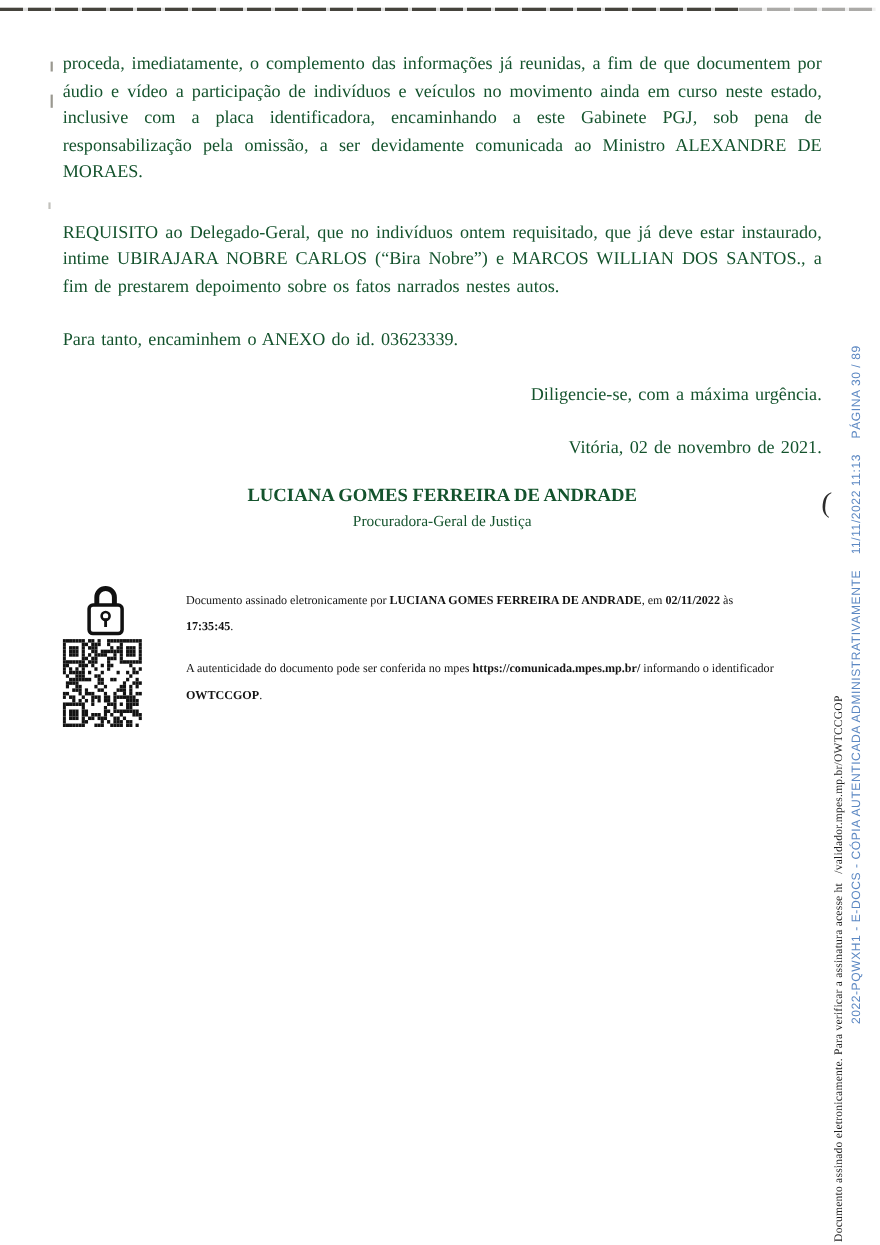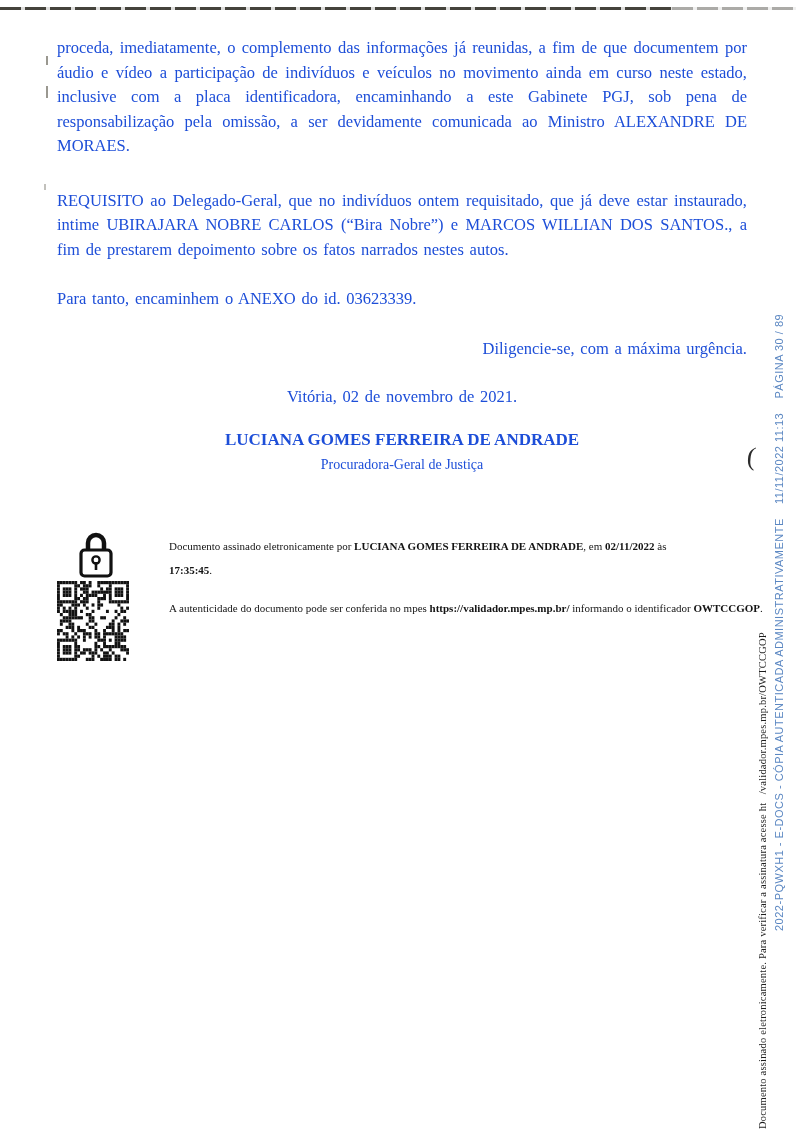--- a/index.html
+++ b/index.html
@@ -7,27 +7,27 @@
     position:relative;width:800px;height:1132px;background:#ffffff;overflow:hidden;
     font-family:"Liberation Serif","DejaVu Serif",serif;color:#161616;
   }
   
   .scanline{position:absolute;top:7px;left:0;height:3px;
     background:repeating-linear-gradient(90deg,#45433c 0 21px,rgba(69,67,60,.18) 21px 25px);}
   .scanline.main{width:672px;}
   .scanline.faded{left:672px;width:124px;opacity:.45;}
   .margin-mark{position:absolute;width:2px;background:#9a9890;}
   
-  .doc-body{position:absolute;left:57px;top:36px;width:690px;
-    font-size:16.5px;line-height:24.5px;color:#1d4ed8;}
+  .doc-body{position:absolute;left:57px;top:46px;width:690px;
+    font-size:16.5px;line-height:24.5px;color:#14532d;}
   .para{margin:0;text-align:justify;word-spacing:1.6px;}
   .para.p2{margin-top:30px;}
   .para.p3{margin-top:25px;text-align:left;}
   .para.p4{margin-top:25px;text-align:right;}
-  .para.p5{margin-top:24px;text-align:center;}
+  .para.p5{margin-top:24px;text-align:right;}
   .para b{font-weight:normal;}
   .sig-name{margin-top:17px;text-align:center;font-weight:bold;font-size:17px;line-height:25px;}
   .sig-role{text-align:center;font-size:14px;line-height:26px;}
   
   .stamp{position:absolute;left:0;top:528px;width:800px;height:150px;}
   .lock{position:absolute;left:78px;top:2px;width:36px;height:49px;}
   .qr{position:absolute;left:57px;top:53px;width:72px;height:80px;}
   .stamp-line{position:absolute;left:169px;font-size:11px;line-height:24px;color:#141414;}
   .stamp-line.signed{top:6px;width:525px;}
   .stamp-line.verify{top:68px;width:594px;}
@@ -391,20 +391,20 @@
           <rect x="36" y="72" width="3" height="3" fill="#121212"></rect>
           <rect x="45" y="72" width="3" height="3" fill="#121212"></rect>
           <rect x="48" y="72" width="3" height="3" fill="#121212"></rect>
           <rect x="51" y="72" width="3" height="3" fill="#121212"></rect>
           <rect x="54" y="72" width="3" height="3" fill="#121212"></rect>
           <rect x="60" y="72" width="3" height="3" fill="#121212"></rect>
           <rect x="63" y="72" width="3" height="3" fill="#121212"></rect>
           <rect x="69" y="72" width="3" height="3" fill="#121212"></rect>
         </svg>
     </div>
-    <div class="stamp-line verify"><span>A autenticidade do documento pode ser conferida no mpes </span><b>https://validador.mpes.mp.br/</b><span> informando o identificador </span><b>OWTCCGOP</b><span>.</span></div>
+    <div class="stamp-line verify"><span>A autenticidade do documento pode ser conferida no mpes </span><b>https://comunicada.mpes.mp.br/</b><span> informando o identificador </span><b>OWTCCGOP</b><span>.</span></div>
   </div>
 
   <div class="vtext black">Documento assinado eletronicamente. Para verificar a assinatura acesse ht   /validador.mpes.mp.br/OWTCCGOP</div>
   <div class="vtext blue" style="color: rgb(91, 135, 194);">2022-PQWXH1 - E-DOCS - CÓPIA AUTENTICADA ADMINISTRATIVAMENTE    11/11/2022 11:13    PÁGINA 30 / 89</div>
   <div class="paren-artifact">(</div>
 
 </div>
 
 </body></html>

